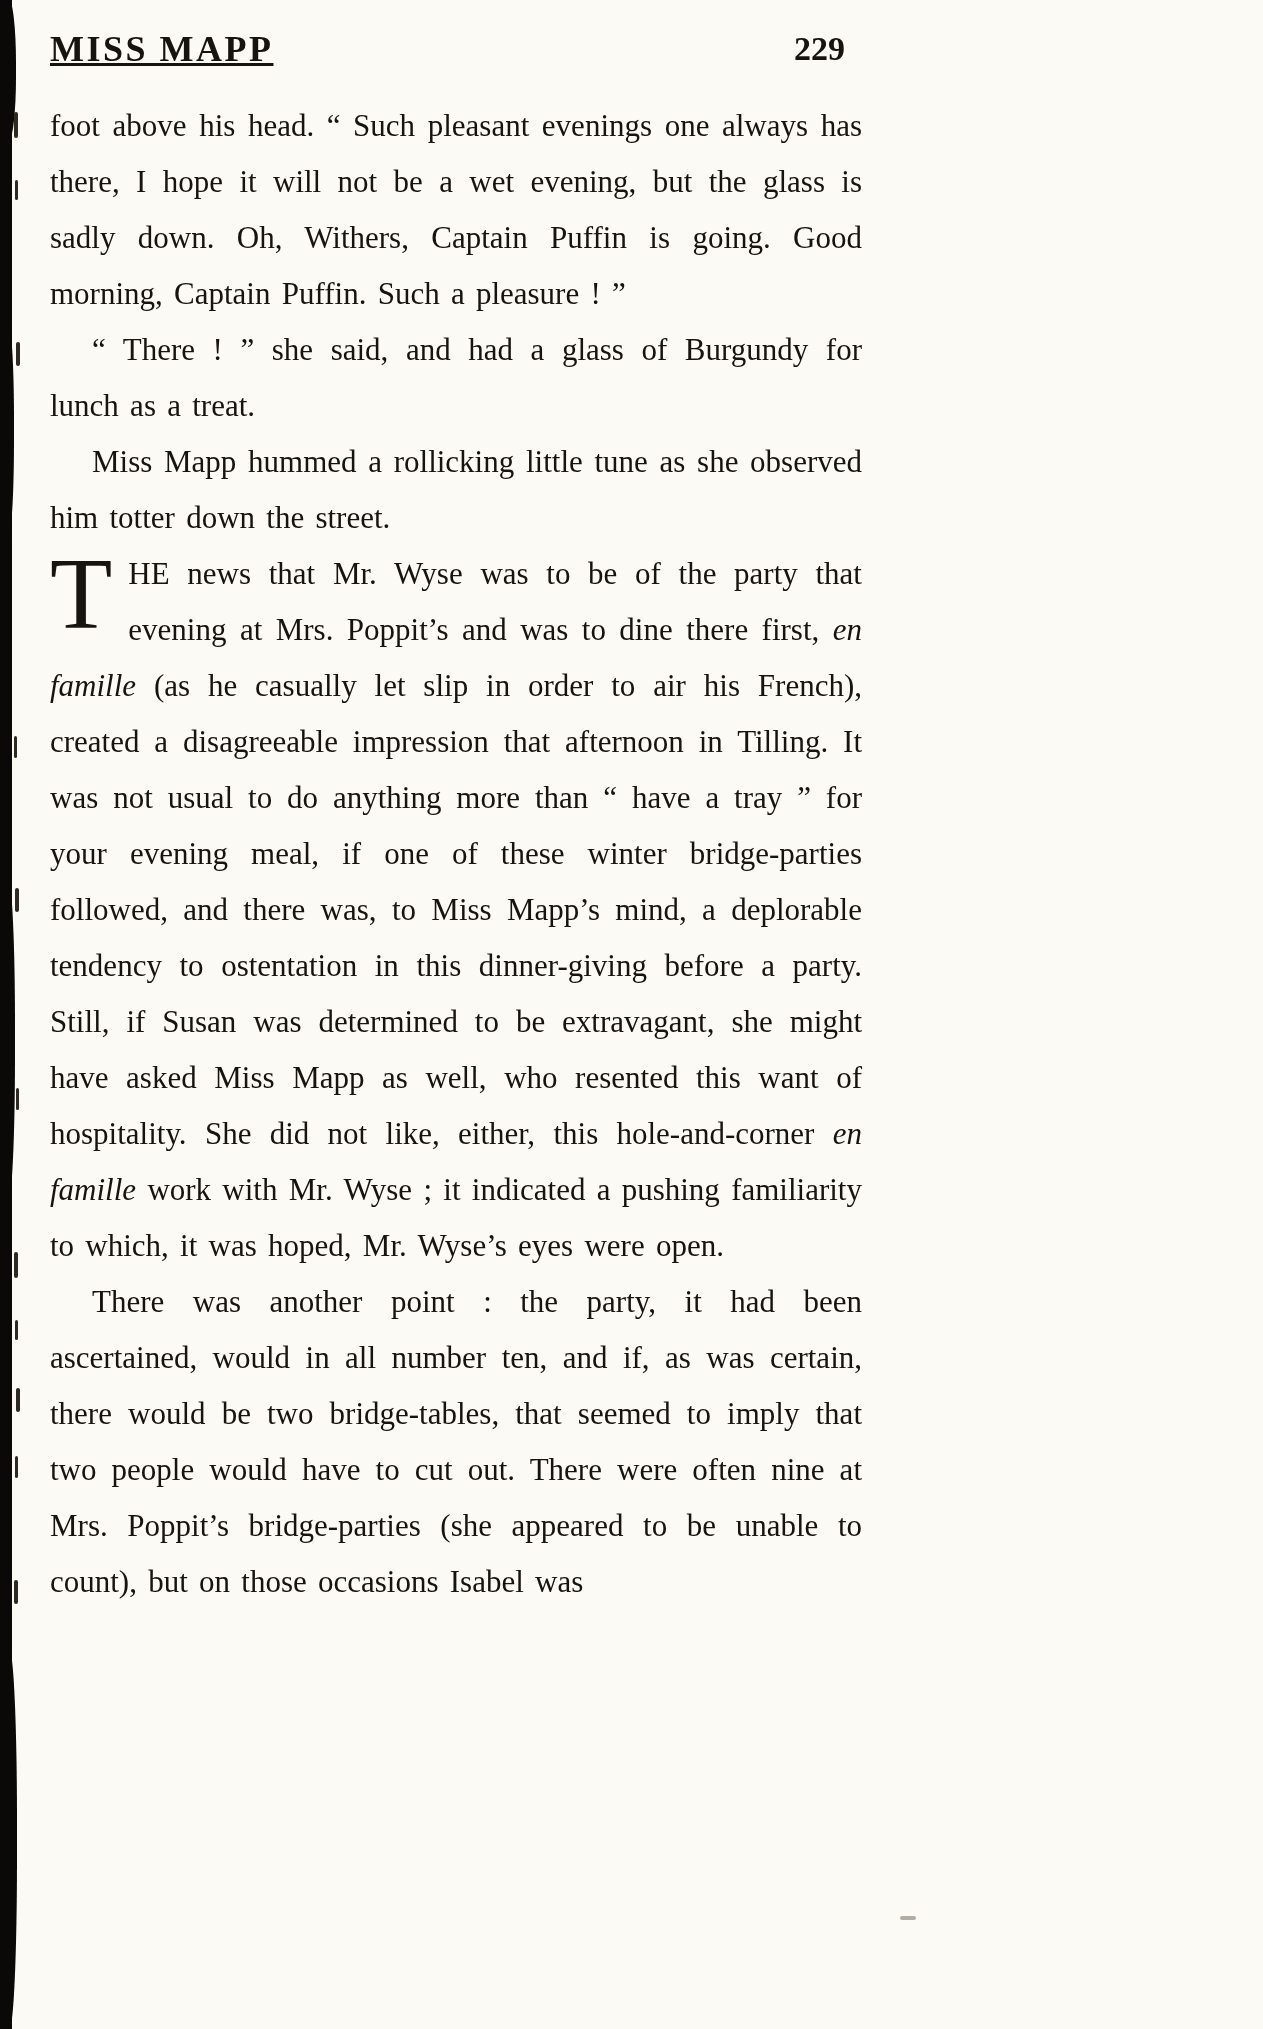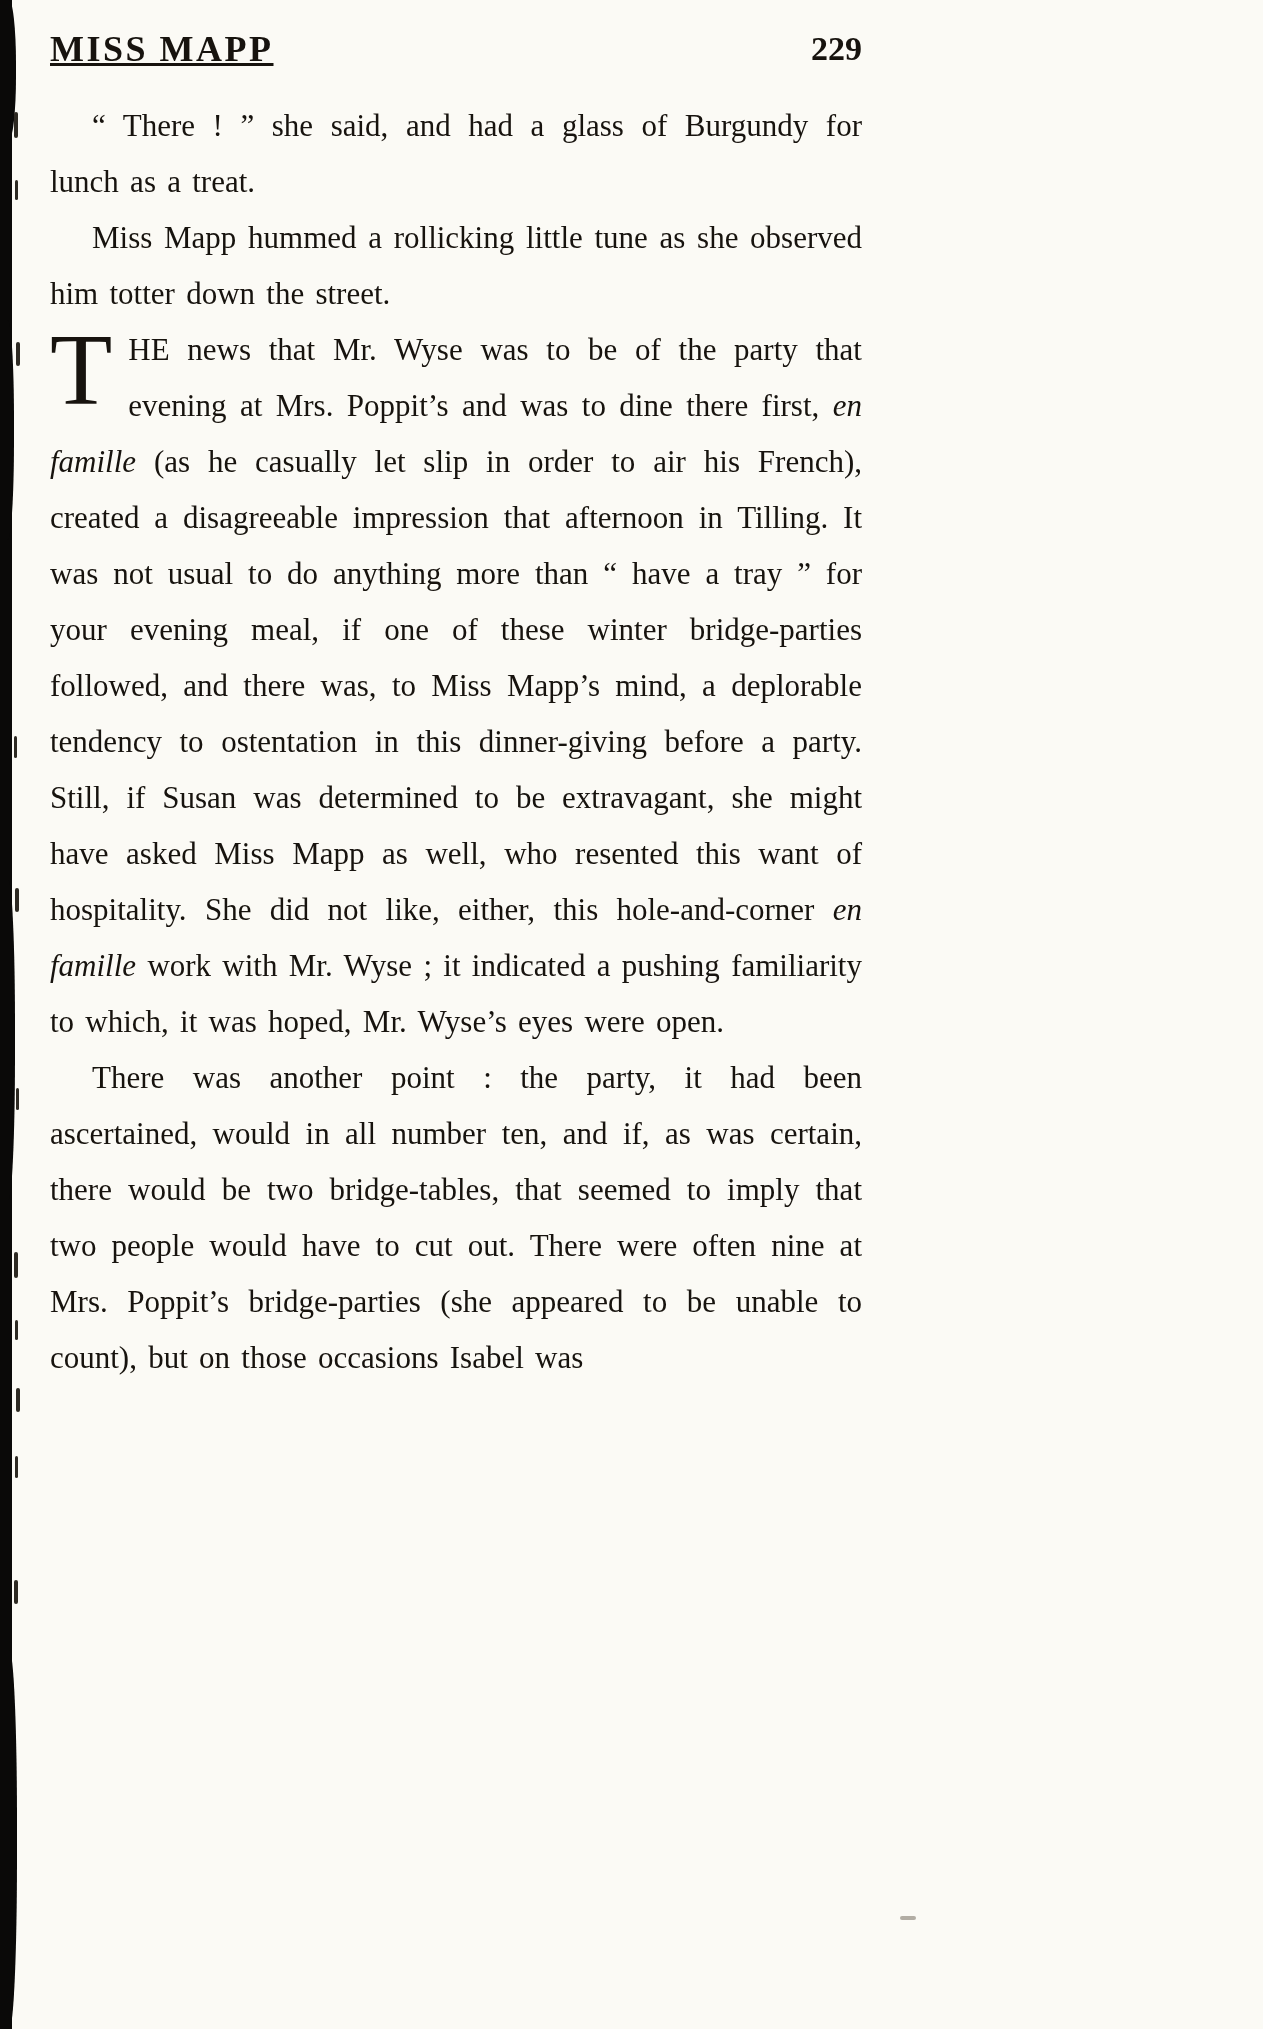--- a/index.html
+++ b/index.html
@@ -72,21 +72,21 @@
     display: block;
     text-align: left;
     font-weight: bold;
     font-size: 36px;
     letter-spacing: 2.5px;
     line-height: 46px;
     text-decoration: underline;
   }
   .page-number {
     position: absolute;
-    right: 0; top: 0;
+    right: 17px; top: 0;
     font-weight: bold;
     font-size: 34px;
     line-height: 46px;
   }
 
   .body-text p {
     font-size: 31px;
     line-height: 56px;
     text-align: justify;
     word-spacing: 3.5px;
@@ -142,20 +142,21 @@
   <div class="text-col">
 
     <header class="page-header">
       <span class="running-title">MISS MAPP</span>
       <span class="page-number">229</span>
     </header>
 
     <main class="body-text">
 
       <section>
+          <p class=""><span>foot above his head.  “ Such pleasant evenings one always has there, I hope it will not be a wet evening, but the glass is sadly down.  Oh, Withers, Captain Puffin is going.  Good morning, Captain Puffin.  Such a pleasure ! ”</span></p>
           <p class="indent"><span>“ There ! ” she said, and had a glass of Burgundy for lunch as a treat.</span></p>
           <p class="indent"><span>Miss Mapp hummed a rollicking little tune as she observed him totter down the street.</span></p>
         </section>
 
 
       <section>
           <p class=""><span class="dropcap">T</span><span>HE news that Mr. Wyse was to be of the party that evening at Mrs. Poppit’s and was to dine there first, </span><em>en famille</em><span> (as he casually let slip in order to air his French), created a disagreeable impression that afternoon in Tilling.  It was not usual to do anything more than “ have a tray ” for your evening meal, if one of these winter bridge-parties followed, and there was, to Miss Mapp’s mind, a deplorable tendency to ostentation in this dinner-giving before a party.  Still, if Susan was determined to be extravagant, she might have asked Miss Mapp as well, who resented this want of hospitality.  She did not like, either, this hole-and-corner </span><em>en famille</em><span> work with Mr. Wyse ; it indicated a pushing familiarity to which, it was hoped, Mr. Wyse’s eyes were open.</span></p>
           <p class="indent"><span>There was another point :  the party, it had been ascertained, would in all number ten, and if, as was certain, there would be two bridge-tables, that seemed to imply that two people would have to cut out.  There were often nine at Mrs. Poppit’s bridge-parties (she appeared to be unable to count), but on those occasions Isabel was</span></p>
         </section>
 

